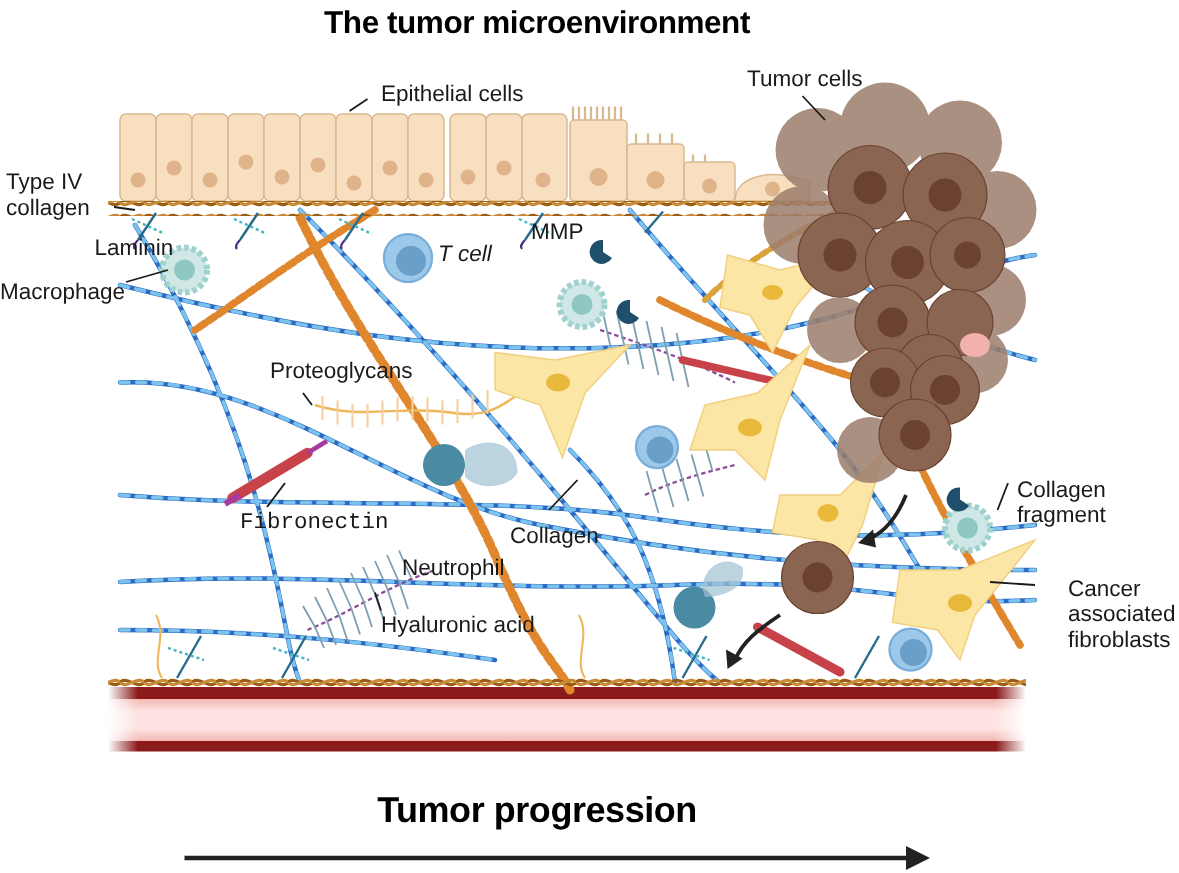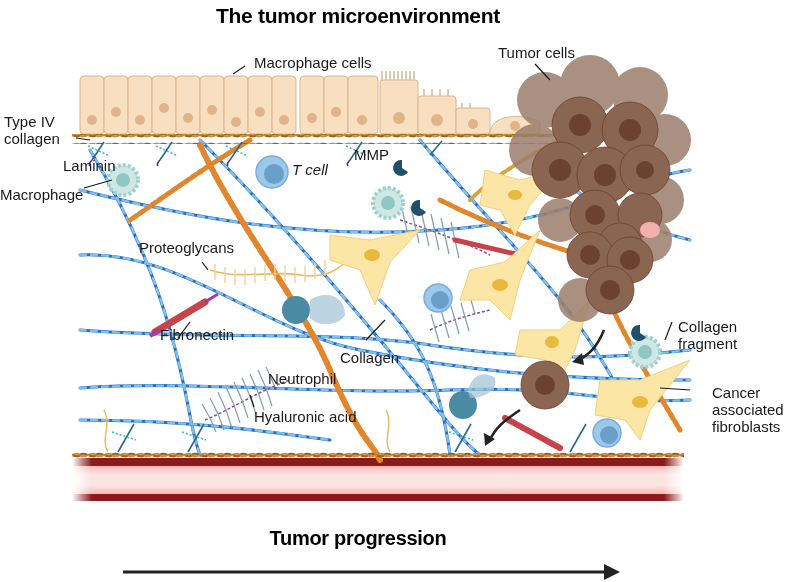--- a/index.html
+++ b/index.html
@@ -357,38 +357,38 @@
     <path d="M672,322 L665,340"></path>
     <path d="M690,390 L660,388"></path>
   </g>
 
   <g>
     <line x1="123" y1="572" x2="606" y2="572" stroke="#222" stroke-width="3"></line>
     <path d="M604,564 L620,572 L604,580 Z" fill="#222"></path>
   </g>
 </svg>
 
-<div class="lbl" style="left:254px;top:54px;">Macrophage cells</div>
+<div class="lbl" style="left:254px;top:54px;">Epithelial cells</div>
 <div class="lbl" style="left:498px;top:44px;text-align:right;">Tumor cells</div>
 <div class="lbl" style="left:4px;top:113px;">
   <div>Type IV</div>
   <div>collagen</div>
 </div>
 <div class="lbl" style="left:28px;top:157px;margin-left:35px;">Laminin</div>
 <div class="lbl" style="left:0px;top:186px;text-align:center;">Macrophage</div>
 <div class="lbl" style="left:292px;top:161px;font-style:italic;">T cell</div>
 <div class="lbl" style="left:354px;top:146px;">MMP</div>
-<div class="lbl" style="left:139px;top:239px;">Proteoglycans</div>
-<div class="lbl" style="left:160px;top:326px;">Fibronectin</div>
+<div class="lbl" style="left:139px;top:239px;padding-left:41px;">Proteoglycans</div>
+<div class="lbl" style="left:160px;top:340px;font-family:Liberation Mono, monospace;">Fibronectin</div>
 <div class="lbl" style="left:268px;top:322px;margin-top:48px;">Neutrophil</div>
 <div class="lbl" style="left:340px;top:349px;">Collagen</div>
 <div class="lbl" style="left:678px;top:318px;">
   <div>Collagen</div>
   <div>fragment</div>
 </div>
 <div class="lbl" style="left:700px;top:384px;margin-left:12px;">
   <div>Cancer</div>
   <div>associated</div>
   <div>fibroblasts</div>
 </div>
 <div class="lbl" style="left:254px;top:408px;">Hyaluronic acid</div>
 
-<div class="title" style="top:527px;font-size:20px;">Tumor progression</div>
+<div class="title" style="top:527px;font-size:24px;">Tumor progression</div>
 
 </body></html>

